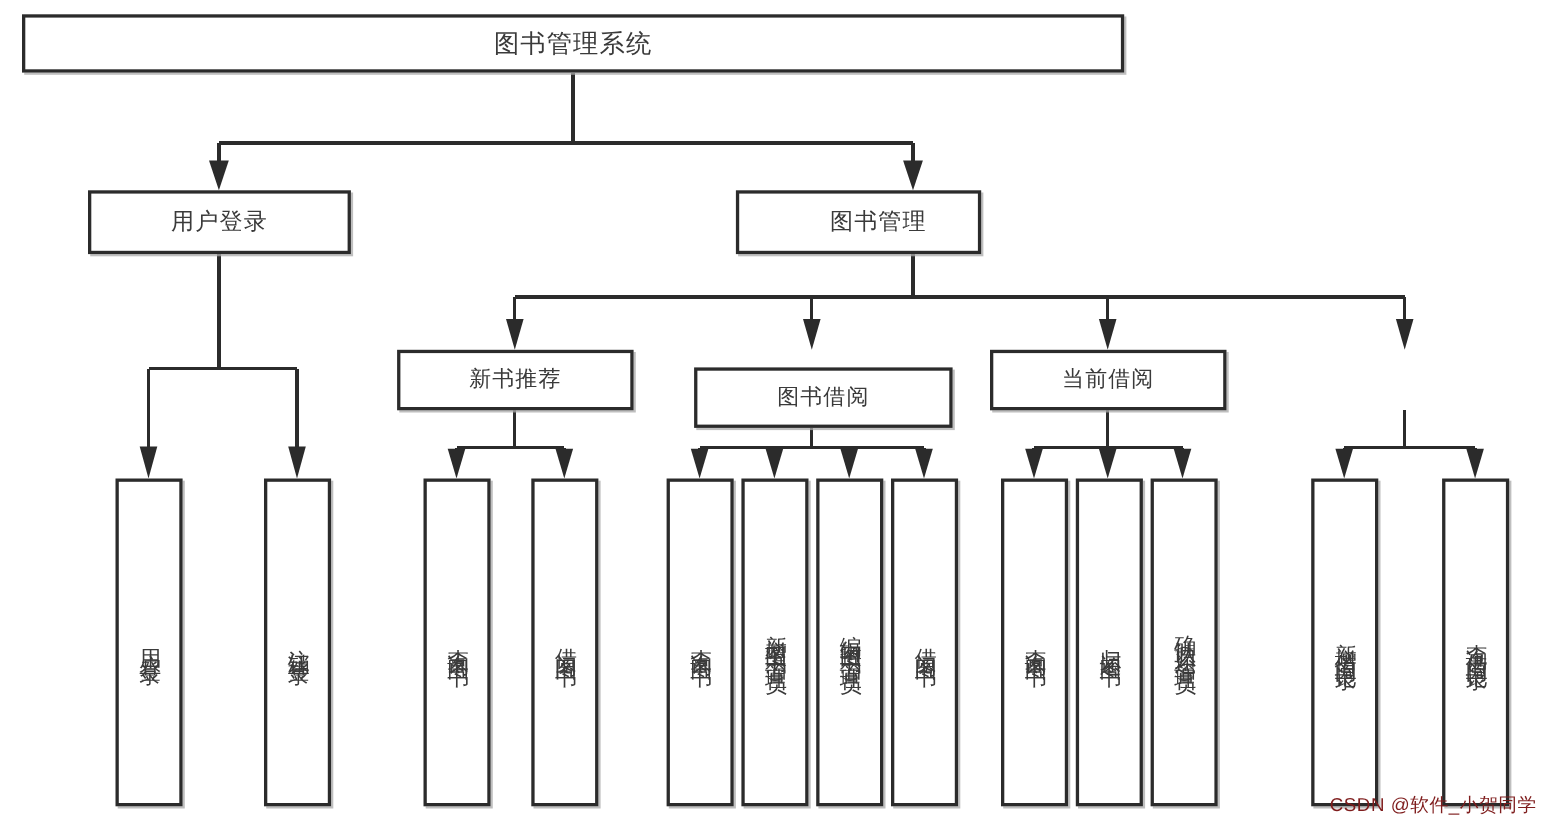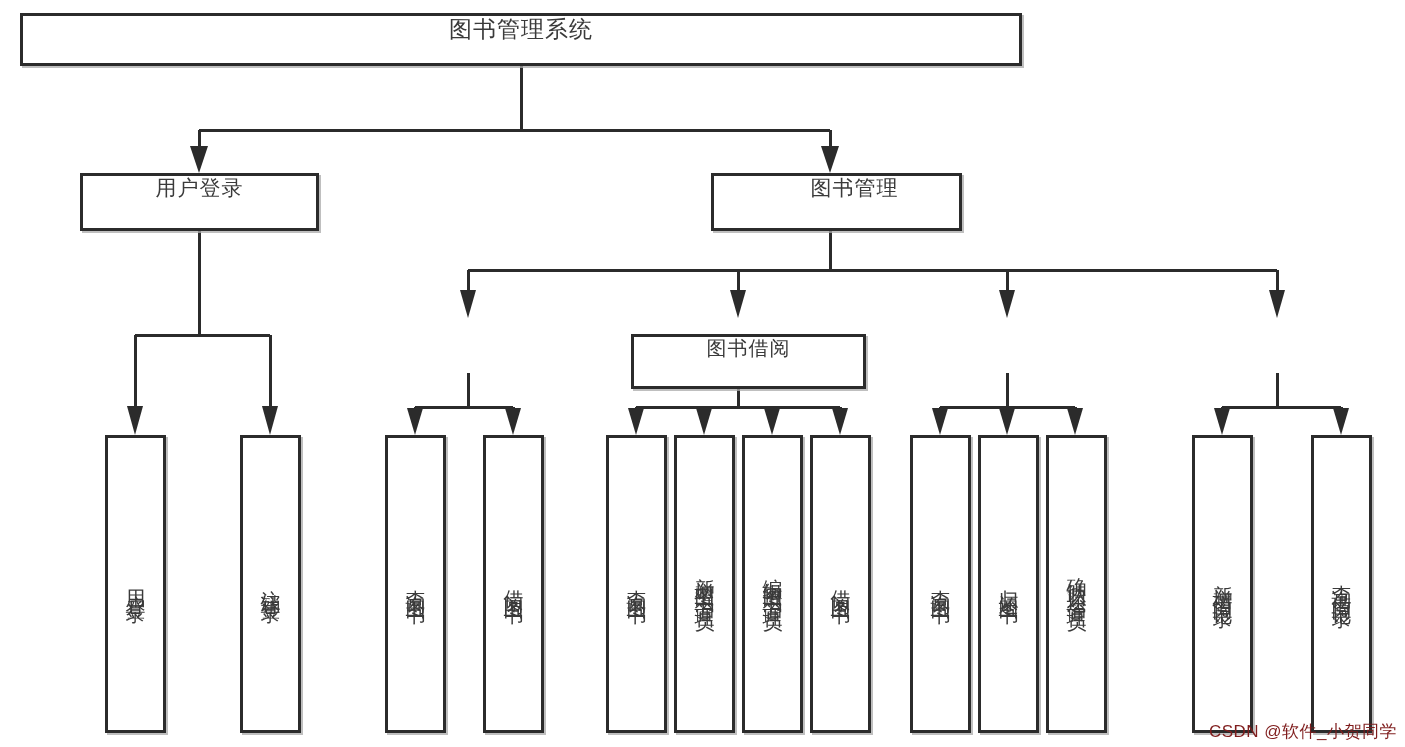--- a/index.html
+++ b/index.html
@@ -40,21 +40,21 @@
     shape-rendering: auto;
   }
   
   .node {
     position: absolute;
     box-sizing: border-box;
     background: #ffffff;
     border: 3px solid #2b2b2b;
     box-shadow: 2px 2px 0 0 rgba(170,170,170,0.75);
     display: flex;
-    align-items: flex-start;
+    align-items: center;
     justify-content: center;
     color: #3a3a3a;
   }
   .node .label {
     color: #3a3a3a;
     line-height: 1.15;
     white-space: nowrap;
   }
   
   .node.root {
@@ -181,27 +181,33 @@
     <polygon class="arrow-head" points="1341,435 1333,408 1349,408"></polygon>
   </svg>
 
   <div class="node root">
     <span class="label">图书管理系统</span>
   </div>
 
   <div class="node lvl2" style="left:80px; width:239px;">
     <span class="label">用户登录</span>
   </div>
-  <div class="node lvl2" style="left:711px; width:251px;padding-left:36px;">
+  <div class="node lvl2" style="left:669px; width:223px;padding-left:36px;">
     <span class="label">图书管理</span>
   </div>
 
+  <div class="node lvl3" style="left:361px; width:215px;">
+    <span class="label">新书推荐</span>
+  </div>
   <div class="node lvl3" style="left:631px; width:235px;margin-top:16px;">
     <span class="label">图书借阅</span>
   </div>
+  <div class="node lvl3" style="left:900px; width:215px;">
+    <span class="label">当前借阅</span>
+  </div>
 
   <div class="node leaf" style="left:105px; width:61px;">
     <span class="label">用户登录</span>
   </div>
   <div class="node leaf" style="left:240px; width:61px;">
     <span class="label">注销登录</span>
   </div>
 
   <div class="node leaf" style="left:385px; width:61px;">
     <span class="label">查询图书</span>

